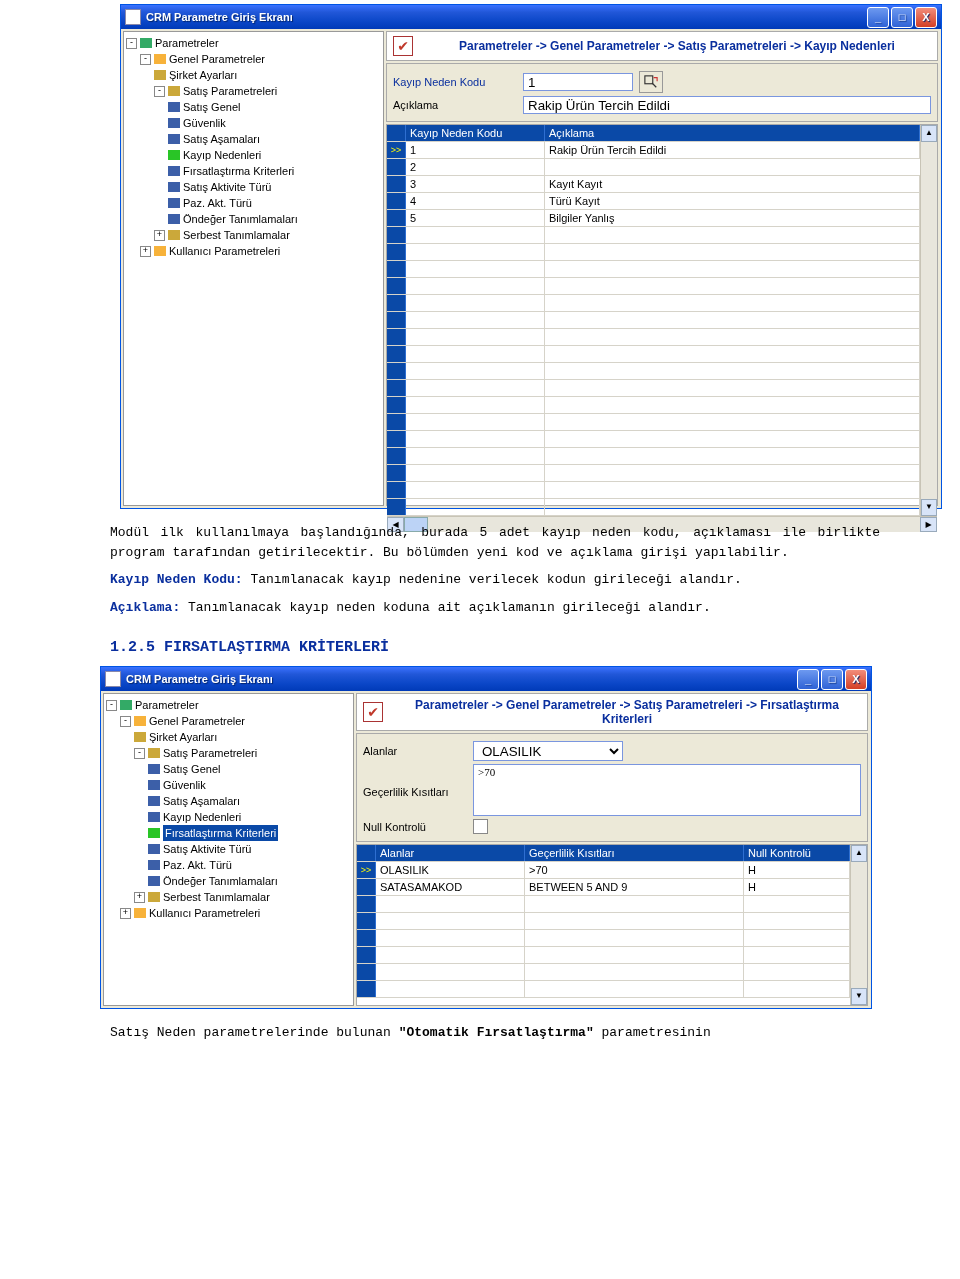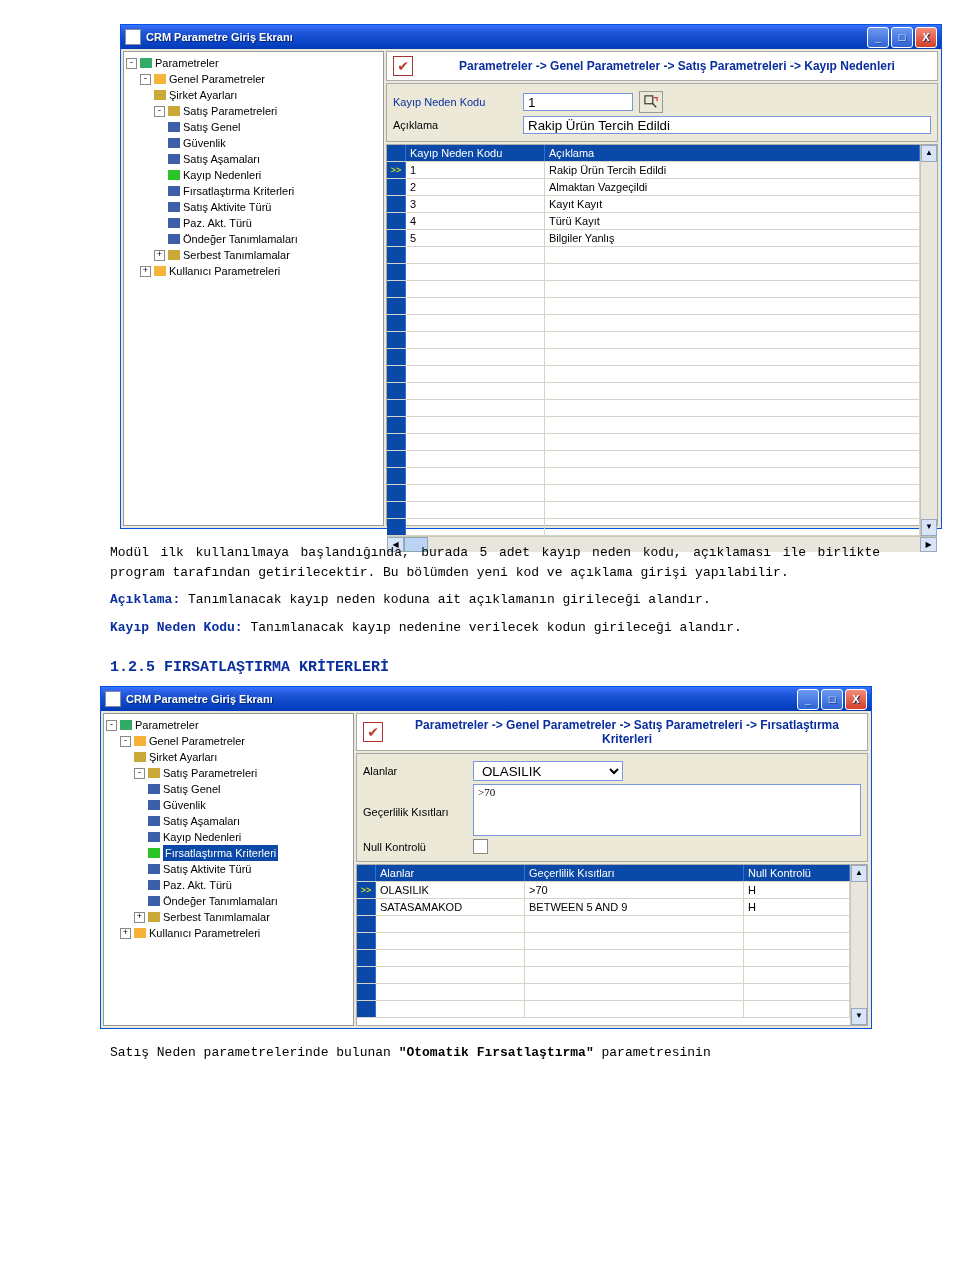--- a/index.html
+++ b/index.html
@@ -1,16 +1,16 @@
 <!DOCTYPE html>
 <html><head>
 <meta charset="utf-8">
 <style>
 body { margin:0; font-family: Tahoma, Arial, sans-serif; font-size:11px; background:#fff; color:#000; }
-.page { width:960px; margin:0 auto; padding:24px 0; }
+.page { width:960px; margin:0 auto; padding:4px 0; }
 .win { border:1px solid #0054e3; margin:0 0 14px 120px; width:820px; background:#ece9d8; }
 .win2 { width:770px; margin-left:100px; }
 .titlebar { background:linear-gradient(to bottom,#3b72ff 0%,#2157d8 30%,#0a46c7 70%,#003ab8 100%); height:24px; display:flex; align-items:center; padding:0 4px; color:#fff; font-weight:bold; text-shadow:1px 1px 1px #00236b; }
 .titlebar .ticon { width:14px; height:14px; background:#fff; margin-right:5px; border:1px solid #88a; }
 .titlebar .spacer { flex:1; }
 .tbtn { width:20px; height:19px; border:1px solid #fff; border-radius:3px; margin-left:2px; display:flex; align-items:center; justify-content:center; font-weight:bold; font-family:Arial; }
 .tmin, .tmax { background:linear-gradient(#6d99f0,#2f63d6); color:#fff; }
 .tclose { background:linear-gradient(#f28d7b,#d43f25); color:#fff; }
 .body-row { display:flex; }
 .tree { width:255px; background:#fff; border:1px solid #999; margin:2px; padding:3px 2px; font-size:11px; line-height:16px; }
@@ -163,21 +163,20 @@
                   <div class="gcell" style="flex:1">Açıklama</div>
                 </div>
                 <div class="grow">
                   <div class="rowhandle">&gt;&gt;</div>
                   <div class="gcell" style="width:130px">1</div>
                   <div class="gcell" style="flex:1">Rakip Ürün Tercih Edildi</div>
                 </div>
                 <div class="grow">
                   <div class="rowhandle"></div>
                   <div class="gcell" style="width:130px">2</div>
-                  <div class="gcell" style="flex:1">Almaktan Vazgeçildi</div>
                 </div>
                 <div class="grow">
                   <div class="rowhandle"></div>
                   <div class="gcell" style="width:130px">3</div>
                   <div class="gcell" style="flex:1">Kayıt Kayıt</div>
                 </div>
                 <div class="grow">
                   <div class="rowhandle"></div>
                   <div class="gcell" style="width:130px">4</div>
                   <div class="gcell" style="flex:1">Türü Kayıt</div>
@@ -284,22 +283,22 @@
           <div class="hsthumb"></div>
           <div class="hstrack"></div>
           <div class="hsbtn">▶</div>
         </div>
       </div>
     </div>
   </div>
 </div>
 
 <p class="para">Modül ilk kullanılmaya başlandığında, burada 5 adet kayıp neden kodu, açıklaması ile birlikte program tarafından getirilecektir. Bu bölümden yeni kod ve açıklama girişi yapılabilir.</p>
+<p class="para"><span class="blue" style="font-weight:bold">Kayıp Neden Kodu:</span><span> Tanımlanacak kayıp nedenine verilecek kodun girileceği alandır.</span></p>
 <p class="para"><span class="blue" style="font-weight:bold">Açıklama:</span><span> Tanımlanacak kayıp neden koduna ait açıklamanın girileceği alandır.</span></p>
-<p class="para"><span class="blue" style="font-weight:bold">Kayıp Neden Kodu:</span><span> Tanımlanacak kayıp nedenine verilecek kodun girileceği alandır.</span></p>
 <div class="sect">1.2.5  FIRSATLAŞTIRMA KRİTERLERİ</div>
 
 <div class="win win2">
   <div class="titlebar">
     <div class="ticon"></div>
     <span>CRM Parametre Giriş Ekranı</span>
     <div class="spacer"></div>
     <div class="tbtn tmin">_</div>
     <div class="tbtn tmax">□</div>
     <div class="tbtn tclose">X</div>

